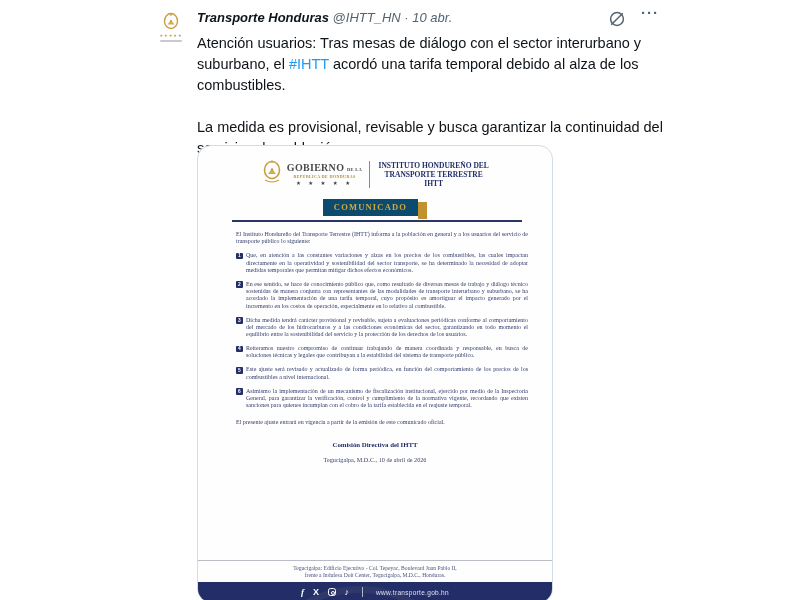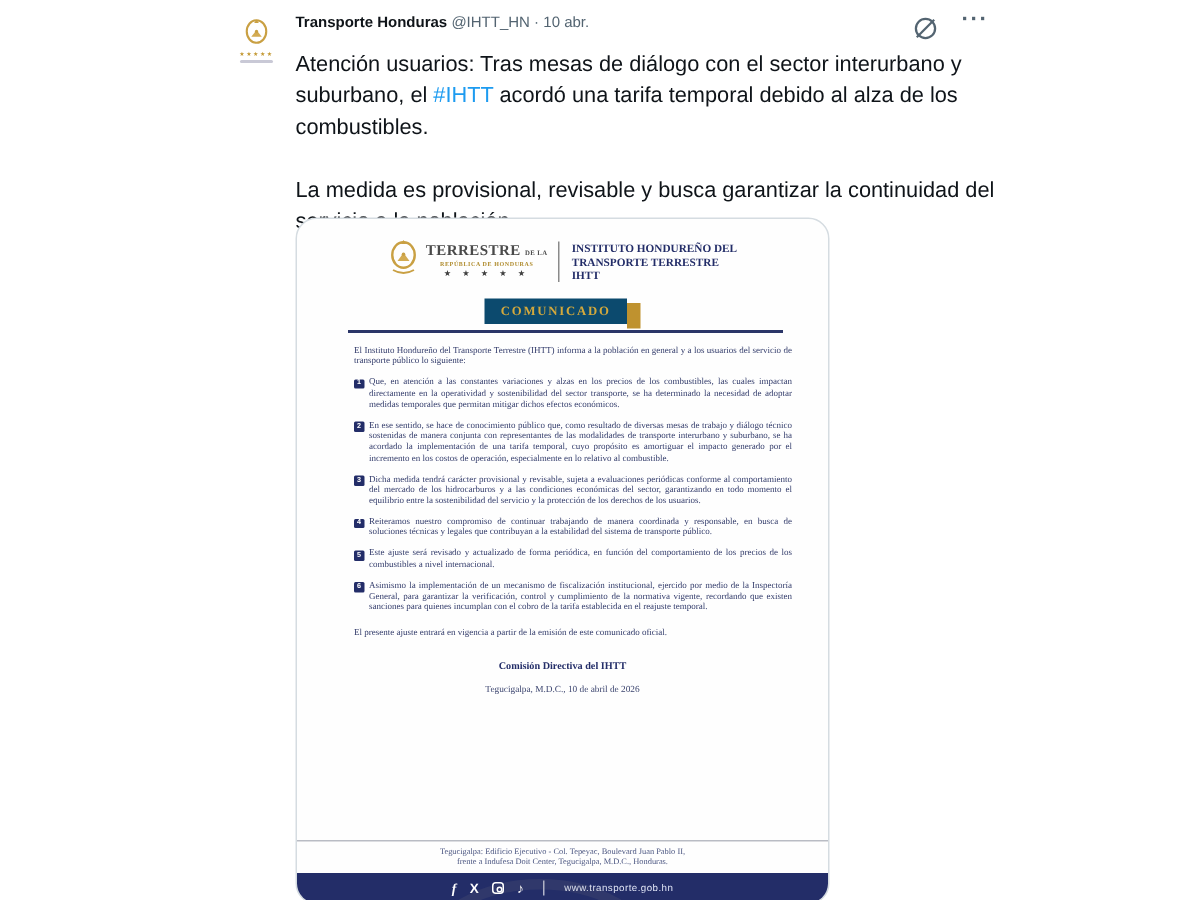--- a/index.html
+++ b/index.html
@@ -7,22 +7,22 @@
     font-family:"Liberation Sans", sans-serif; }
   .stage { position:relative; width:800px; height:600px; background:#fff; }
 
   
   .avatar { position:absolute; left:152px; top:8px; width:38px; height:38px;
     border-radius:50%; background:#fff; display:flex; flex-direction:column;
     align-items:center; justify-content:center; overflow:hidden; cursor:pointer; }
   .avatar .stars-mini { font-size:4px; color:#c49a35; letter-spacing:1px; line-height:4px; }
   .avatar .txt-mini { width:22px; height:2px; background:#c9c9d6; margin-top:1.5px; border-radius:1px; }
 
-  .tweet-head { position:absolute; left:197px; top:10px; width:420px; font-size:10px;
-    white-space:nowrap; }
+  .tweet-head { position:absolute; left:197px; top:10px; width:420px; font-size:13px;
+    white-space:nowrap;font-style:italic; }
   .tweet-author { font-weight:bold; color:#0f1419; cursor:pointer; }
   .tweet-handle, .tweet-sep, .tweet-time { color:#536471; font-weight:normal; }
   .tweet-handle, .tweet-time { cursor:pointer; }
 
   .grok-btn { position:absolute; left:608px; top:10px; width:20px; height:20px; cursor:pointer; }
   .more-btn { position:absolute; left:636px; top:4px; width:28px; height:24px;
     color:#536471; font-size:15px; letter-spacing:1px; text-align:center; cursor:pointer;
     font-weight:bold; }
 
   .tweet-text { position:absolute; left:197px; top:33px; width:476px; font-size:14.5px;
@@ -41,21 +41,21 @@
     transform:translateX(-60%); border:7px solid rgba(170,160,140,0.10); border-radius:50%; }
 
   .doc-header { margin-top:13px; display:flex; justify-content:center; align-items:center; gap:7px; }
   .gov-left { display:flex; align-items:center; gap:4px; }
   .gov-textblock { text-align:center; }
   .gov-line1 { font-size:10px; font-weight:bold; color:#4a4a4a; letter-spacing:0.3px; }
   .gov-line1 .dela { font-size:4.5px; font-weight:bold; color:#4a4a4a; }
   .gov-line2 { font-size:4px; font-weight:bold; color:#b08c2e; letter-spacing:0.4px; margin-top:0.5px; }
   .gov-stars { font-size:5.5px; color:#3f3f3f; letter-spacing:3px; margin-top:1px; }
   .inst-block { border-left:1px solid #8a8a8a; padding-left:8px; width:120px;
-    font-size:7.5px; font-weight:bold; color:#232d68; text-align:left; line-height:9px; }
+    font-size:7.5px; font-weight:bold; color:#232d68; text-align:center; line-height:9px; }
 
   .banner-row { margin-top:10px; display:flex; justify-content:center; }
   .banner-box { background:#0c4a6e; color:#d4a93c; font-weight:bold; font-size:8.5px;
     letter-spacing:1.2px; padding:3px 11px 3.5px; }
   .banner-gold { width:9px; background:#bf922f; transform:translateY(3px); }
   .banner-num { margin-top:3px; text-align:center; font-size:8.5px; font-weight:bold; color:#232d68; }
   .doc-hr { margin:4px 30px 0 34px; height:2px; background:#2b3668; }
 
   .doc-body { margin:9px 24px 0 38px; font-size:6px; line-height:7.35px; text-align:justify; }
   .doc-intro { margin-bottom:7px; }
@@ -125,21 +125,21 @@
       <div class="doc-header">
         <div class="gov-left">
           <svg width="22" height="30" viewBox="0 0 22 30">
             <ellipse cx="11" cy="11" rx="7.5" ry="8.5" fill="none" stroke="#c9a043" stroke-width="1.6"></ellipse>
             <path d="M11 1 l1.8 2.6 h-3.6 z" fill="#c9a043"></path>
             <path d="M7 15 l4 -5.5 4 5.5 z" fill="#d3ab52"></path>
             <circle cx="11" cy="10.5" r="1.2" fill="#c9a043"></circle>
             <path d="M4 21 q7 4 14 0" fill="none" stroke="#c9a043" stroke-width="1.2"></path>
           </svg>
           <div class="gov-textblock">
-            <div class="gov-line1"><span>TERRESTRE</span>
+            <div class="gov-line1"><span>GOBIERNO</span>
               <span class="dela">DE LA</span></div>
             <div class="gov-line2">REPÚBLICA DE HONDURAS</div>
             <div class="gov-stars">★ ★ ★ ★ ★</div>
           </div>
         </div>
         <div class="inst-block">INSTITUTO HONDUREÑO DEL TRANSPORTE TERRESTRE IHTT</div>
       </div>
 
       <div class="banner-row">
         <div class="banner-box">COMUNICADO</div>

